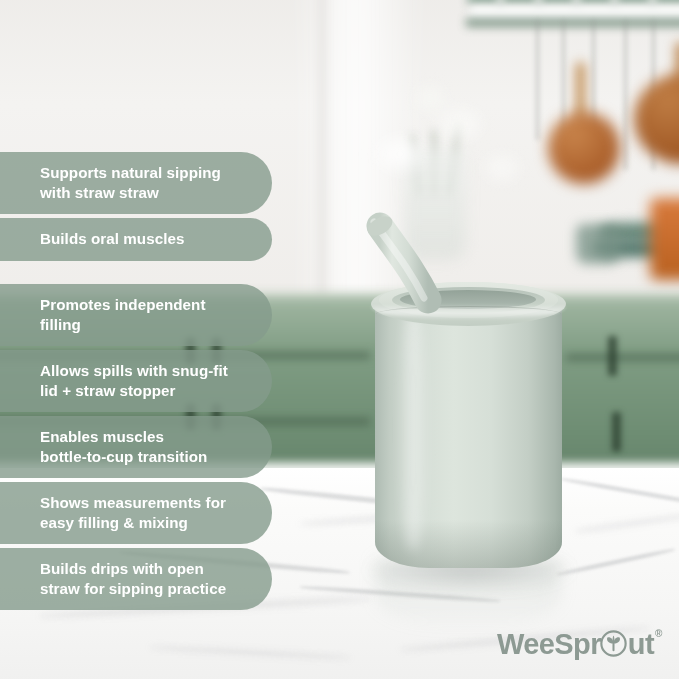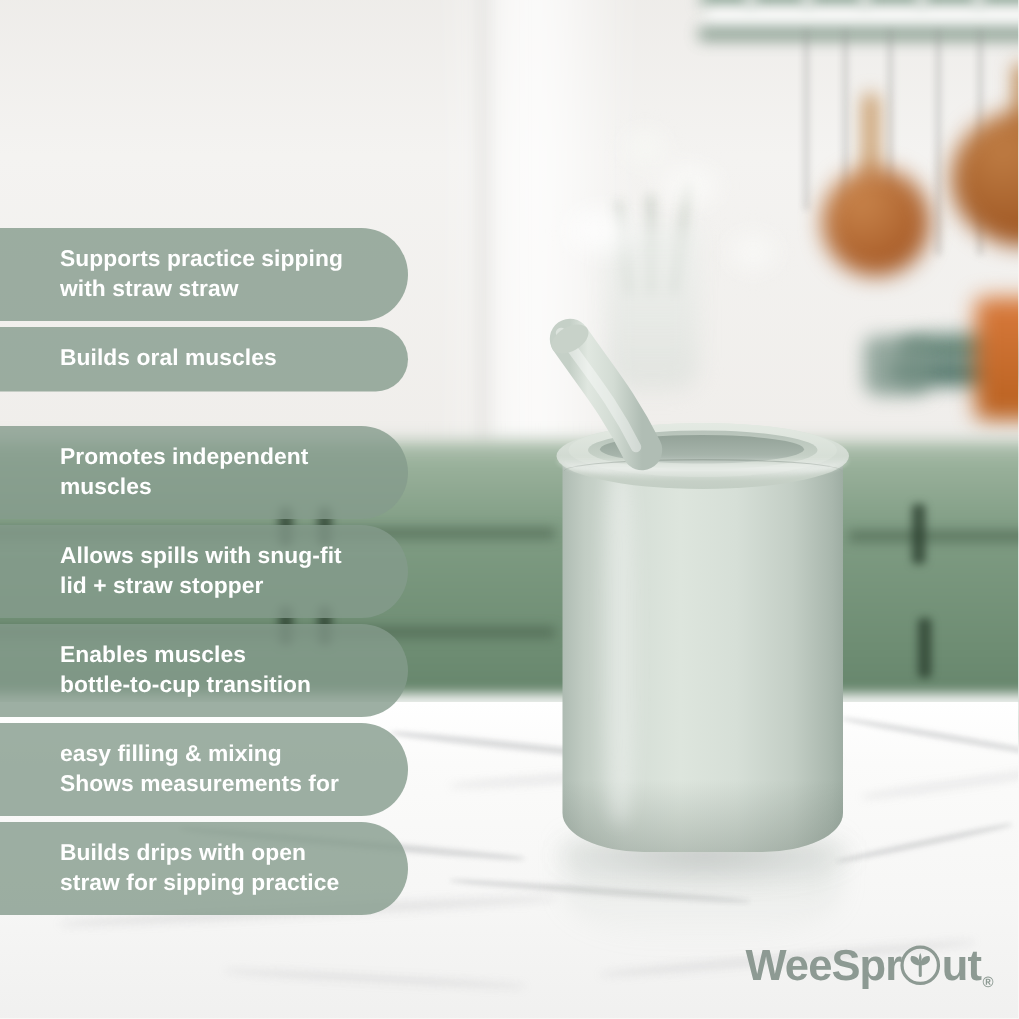--- a/index.html
+++ b/index.html
@@ -320,21 +320,21 @@
     color: #7d9287;
     white-space: nowrap;
     text-shadow: 0 1px 2px rgba(255,255,255,.6);
   }
 
   
   .logo {
     position: absolute;
     left: 497px; top: 628px;
     display: flex;
-    align-items: flex-end;
+    align-items: flex-start;
     color: #8d9a93;
     font-size: 29px;
     font-weight: bold;
     letter-spacing: -0.6px;
     white-space: nowrap;
   }
   .logo .reg {
     font-size: 10px;
     vertical-align: super;
     margin-left: 1px;
@@ -445,46 +445,46 @@
       </defs>
       <path d="M 380 226 C 398 252, 412 268, 428 300" stroke="url(#strawGrad)" stroke-width="27" fill="none" stroke-linecap="round"></path>
       <path d="M 374 222 C 392 248, 408 266, 424 298" stroke="rgba(255,255,255,0.40)" stroke-width="7" fill="none" stroke-linecap="round"></path>
       <ellipse cx="380" cy="226" rx="13.5" ry="8" fill="#c8d2c9" transform="rotate(-30 380 226)"></ellipse>
     </svg>
   </div>
 
   <div class="badges">
 
     <div class="badge" style="top:152px">
-      <div>Supports practice sipping</div>
+      <div>Supports natural sipping</div>
       <div>with straw straw</div>
     </div>
 
     <div class="badge" style="top:218px">
       <div>Builds oral muscles</div>
     </div>
 
     <div class="badge" style="top:284px">
       <div>Promotes independent</div>
-      <div>muscles</div>
+      <div>filling</div>
     </div>
 
     <div class="badge" style="top:350px">
       <div>Allows spills with snug-fit</div>
       <div>lid + straw stopper</div>
     </div>
 
     <div class="badge" style="top:416px">
       <div>Enables muscles</div>
       <div>bottle-to-cup transition</div>
     </div>
 
     <div class="badge" style="top:482px">
+      <div>Shows measurements for</div>
       <div>easy filling &amp; mixing</div>
-      <div>Shows measurements for</div>
     </div>
 
     <div class="badge" style="top:548px">
       <div>Builds drips with open</div>
       <div>straw for sipping practice</div>
     </div>
   </div>
 
 
   <div class="logo">

